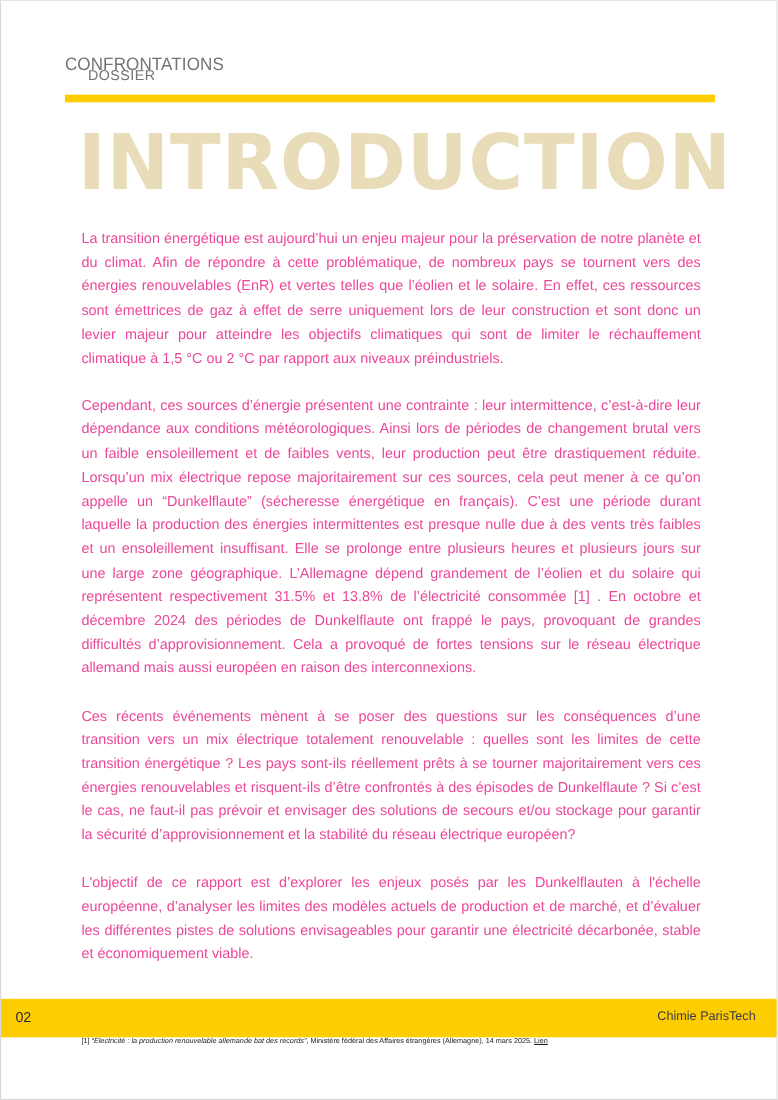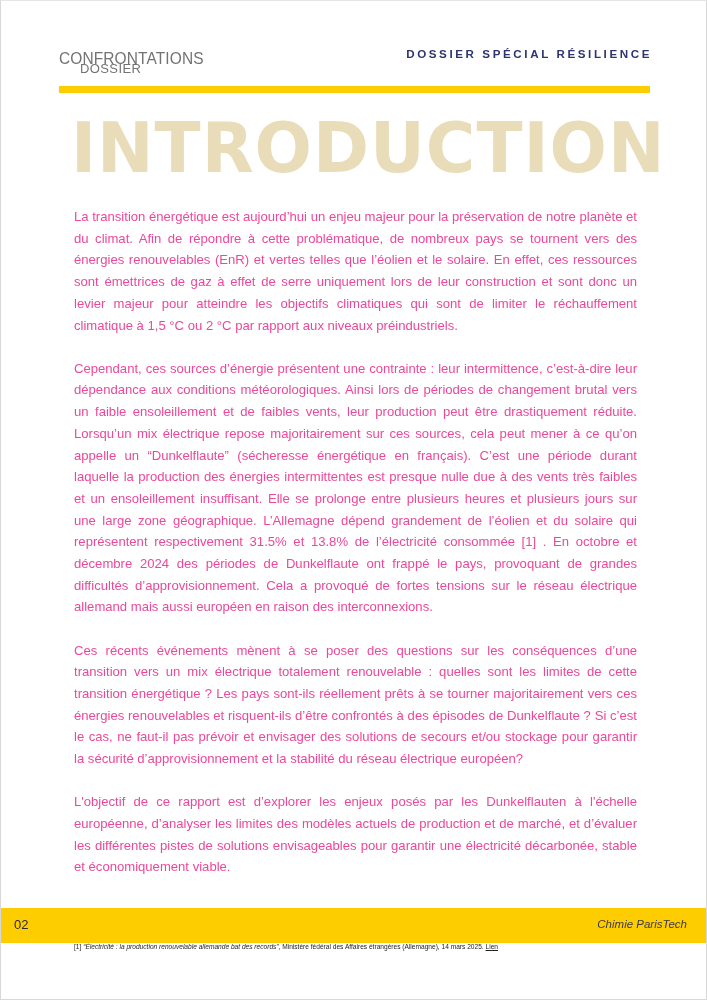--- a/index.html
+++ b/index.html
@@ -48,35 +48,34 @@
   .footnote a { color: #222; text-decoration: underline; }
   .footer-bar {
     position: absolute; left: 1px; top: 908px; width: 705px; height: 35px; background: #fecd00;
   }
   .page-num {
     position: absolute; left: 13px; top: 9px; font-family: "Liberation Sans", sans-serif;
     font-size: 13px; color: #2a2a3a;
   }
   .org-name {
     position: absolute; right: 19px; top: 10px; font-family: "Liberation Sans", sans-serif;
-    font-style: italic; font-size: 11.5px; color: #3a3a4a;
+    font-size: 11.5px; color: #3a3a4a;
   }
 </style>
 </head>
 <body>
 
 <div class="page-border"></div>
 
 <div class="logo">
   <span class="l1">CONFRONTATIONS</span>
   <span class="l2">DOSSIER</span>
 </div>
 
 <div class="header-title">
-  <div>DOSSIER SPÉCIAL RÉSILIENCE</div>
 </div>
 
 <div class="header-rule"></div>
 
 <h1 class="title" style="margin:0;">INTRODUCTION</h1>
 
 <div class="body-text">
   <p>La transition   énergétique est aujourd’hui un enjeu majeur pour la préservation de notre planète et du climat. Afin de répondre à cette problématique, de nombreux pays se tournent vers des énergies renouvelables (EnR) et vertes telles que l’éolien et le solaire. En effet, ces ressources sont émettrices de gaz à effet de serre uniquement lors de leur construction et sont donc un levier majeur pour atteindre les objectifs climatiques qui sont de limiter le réchauffement climatique à 1,5 °C ou 2 °C par rapport aux niveaux préindustriels.</p>
   <p>Cependant, ces sources d’énergie présentent une contrainte : leur intermittence, c’est-à-dire leur dépendance aux conditions météorologiques. Ainsi lors de périodes de changement brutal vers un faible ensoleillement et de faibles vents, leur production peut être drastiquement réduite. Lorsqu’un mix électrique repose majoritairement sur ces sources, cela peut mener à ce qu’on appelle un “Dunkelflaute” (sécheresse énergétique en français). C’est une période durant laquelle la production des énergies intermittentes est presque nulle due à des vents très faibles et un ensoleillement insuffisant. Elle se prolonge entre plusieurs heures et plusieurs jours sur une large zone géographique. L’Allemagne dépend grandement de l’éolien et du solaire qui représentent respectivement 31.5% et 13.8% de l’électricité consommée  [1] . En octobre et décembre 2024 des périodes de Dunkelflaute ont frappé le pays, provoquant de grandes difficultés d’approvisionnement. Cela a provoqué de fortes tensions sur le réseau électrique allemand mais aussi européen en raison des interconnexions.</p>
   <p>Ces récents événements mènent à se poser des questions sur les conséquences d’une transition vers un mix électrique totalement renouvelable : quelles sont les limites de cette transition énergétique ? Les pays sont-ils réellement prêts à se tourner majoritairement vers ces énergies renouvelables et risquent-ils d’être confrontés à des épisodes de Dunkelflaute ? Si c’est le cas, ne faut-il pas prévoir et envisager des solutions de secours et/ou stockage pour garantir la sécurité d’approvisionnement et la stabilité du réseau électrique européen?</p>

